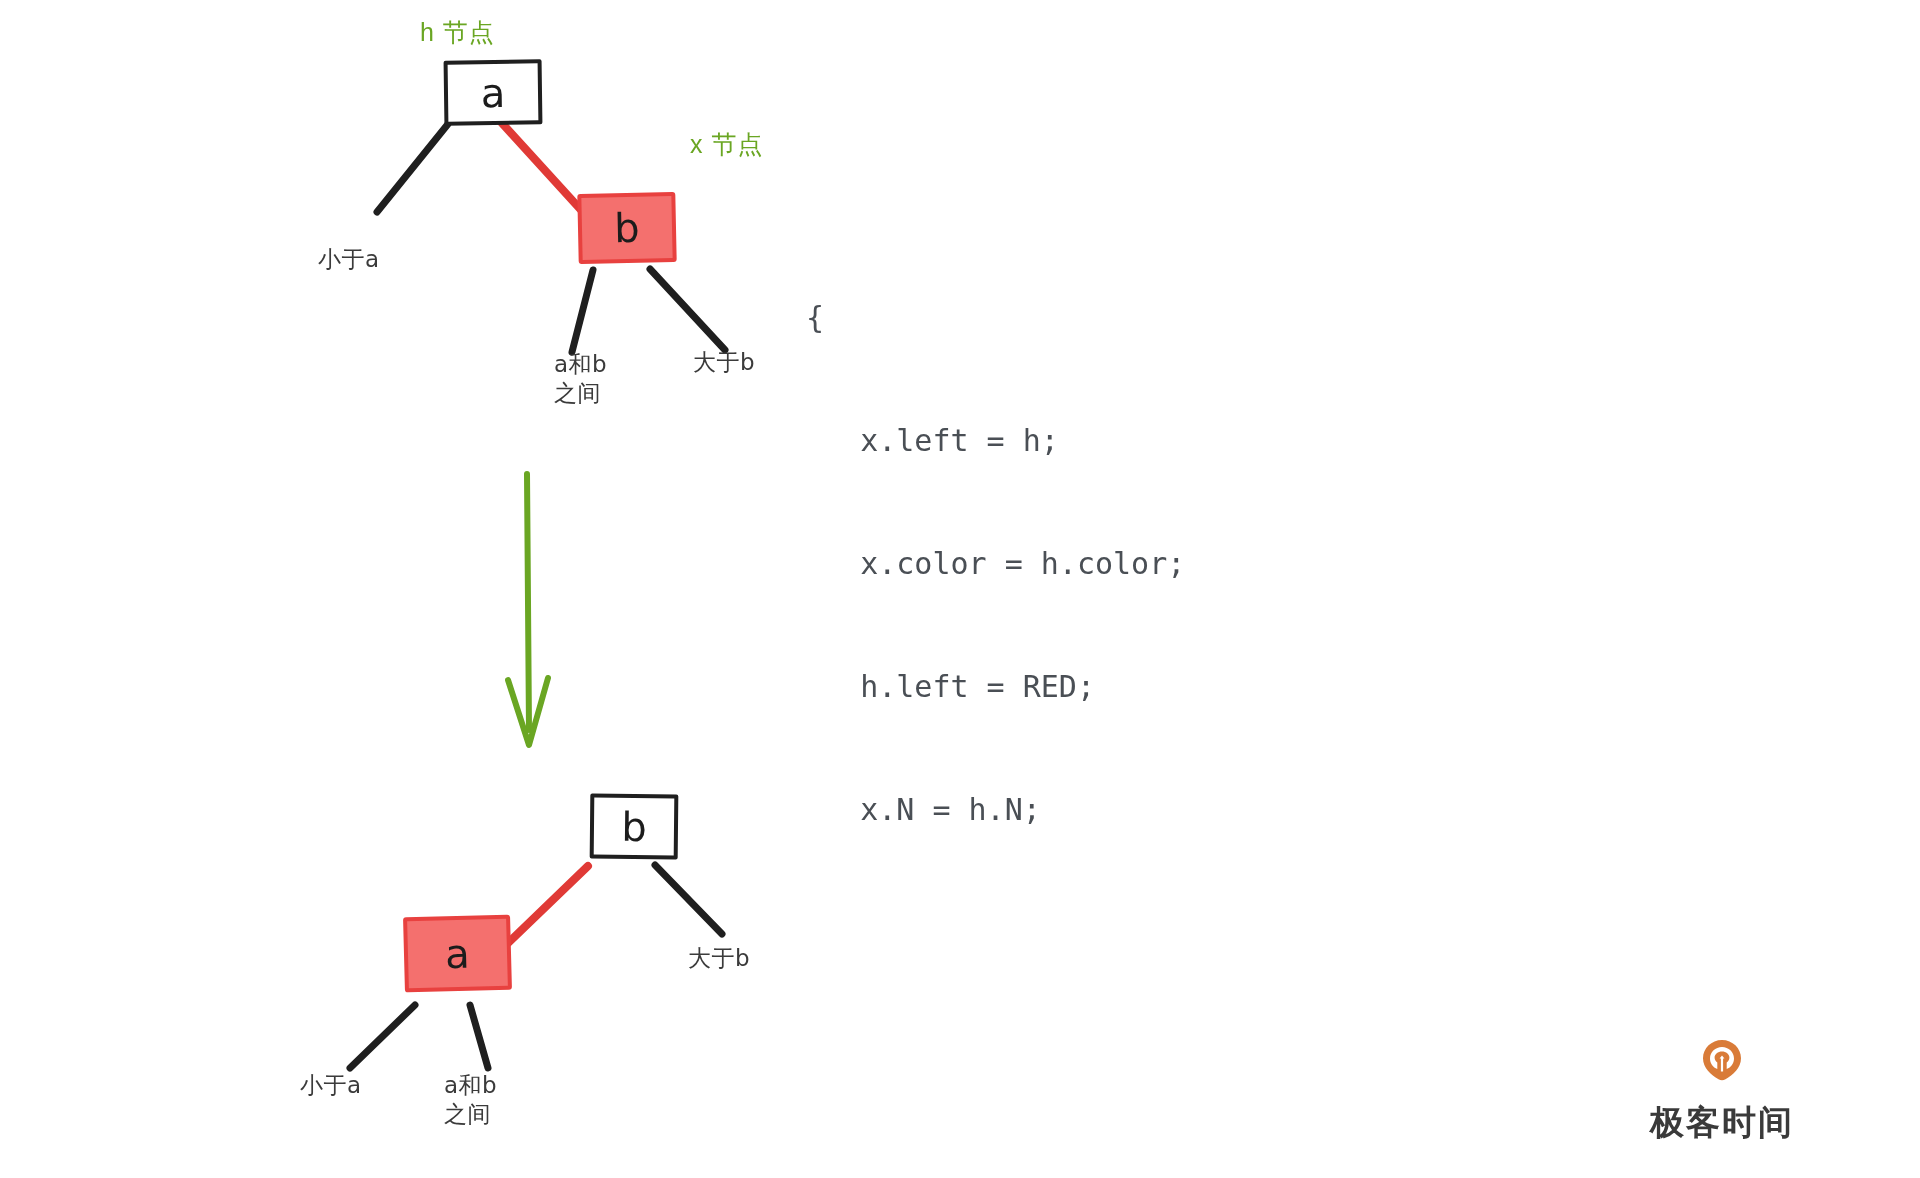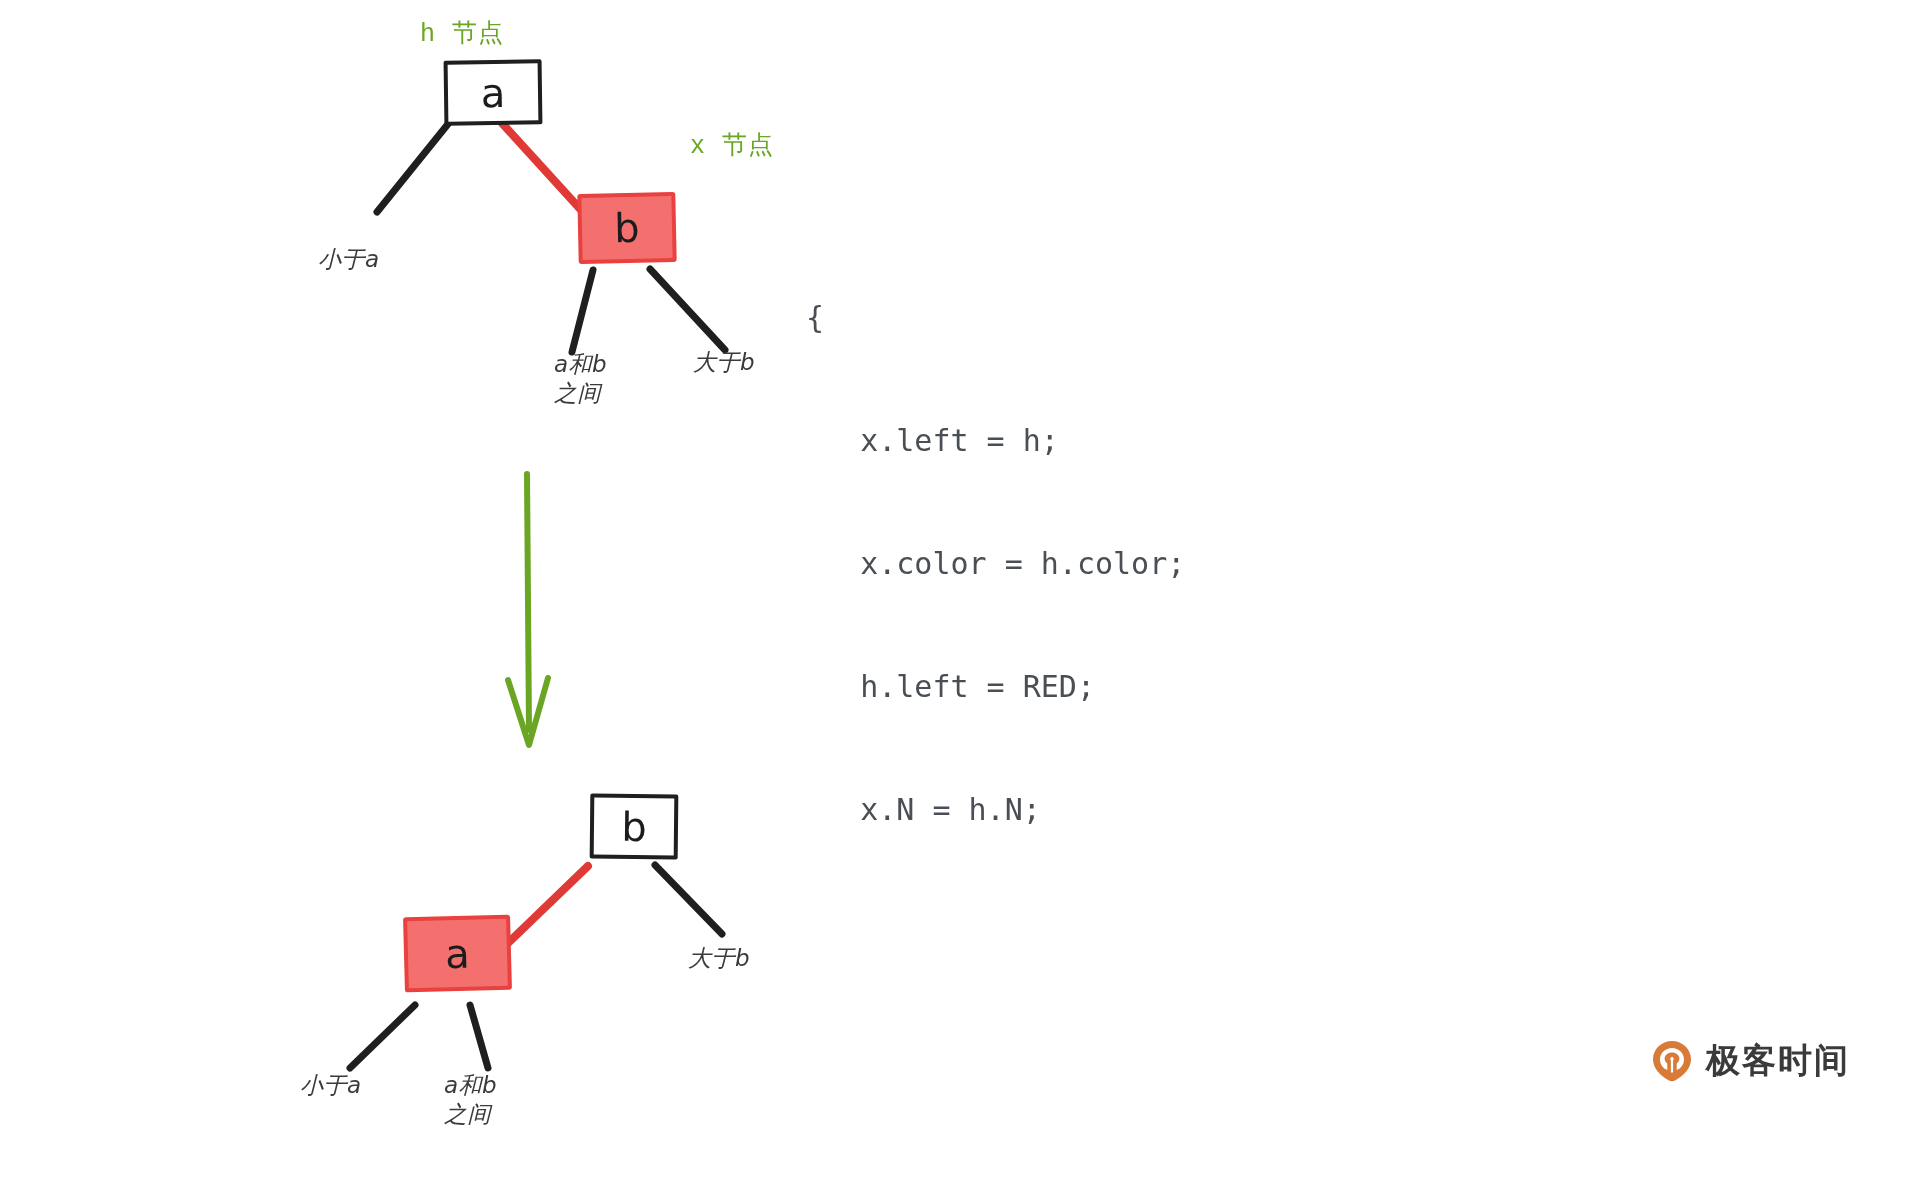--- a/index.html
+++ b/index.html
@@ -50,25 +50,24 @@
 
   
   .cn-label {
     position: absolute;
     font-family: "DejaVu Sans", "Liberation Sans", sans-serif;
     font-size: 23px;
     color: #3b3b3b;
     line-height: 1.28;
     white-space: pre-line;
     letter-spacing: 0.5px;
-    font-style: italic;
   }
   .green-label {
     position: absolute;
-    font-family: Liberation Mono, monospace;
+    font-family: Liberation Sans, sans-serif;
     font-size: 25px;
     color: #6aa623;
     letter-spacing: 1px;
     white-space: pre;
   }
 
   
   #code-block {
     position: absolute;
     left: 806px;
@@ -82,21 +81,22 @@
   }
   .code-line { display: block; min-height: 41px; }
 
   
   #logo {
     position: absolute;
     left: 1650px;
     top: 1038px;
     display: flex;
     align-items: center;
-    gap: 12px;
+    gap: 18px;
+    flex-direction: column;
   }
   #logo-mark {
     width: 44px; height: 44px;
     position: relative;
   }
   #logo-text {
     font-family: "DejaVu Sans", "Liberation Sans", sans-serif;
     font-size: 34px;
     color: #3a3a3a;
     letter-spacing: 2px;

